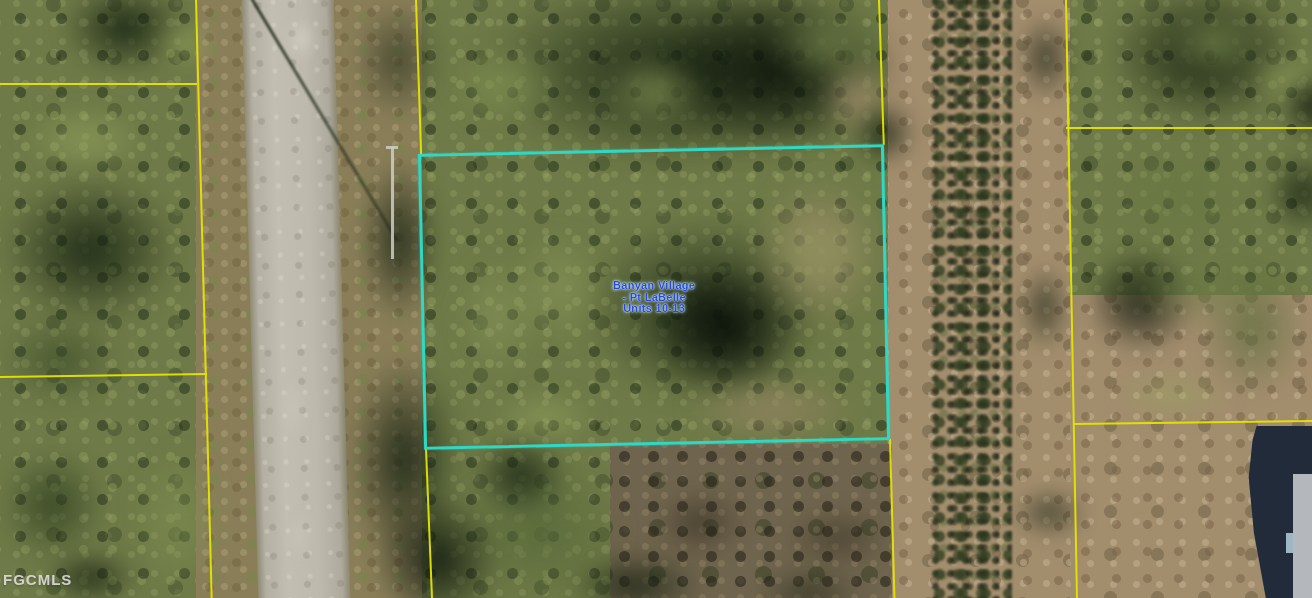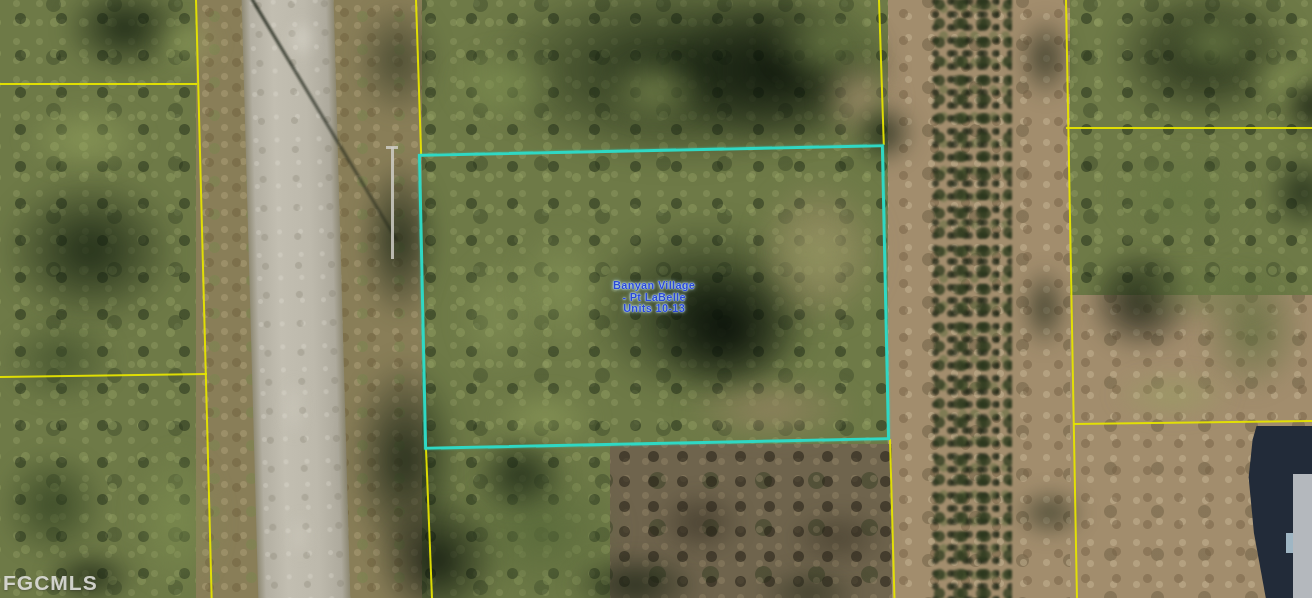--- a/index.html
+++ b/index.html
@@ -41,21 +41,21 @@
       radial-gradient(circle, rgba(120,115,98,.25) 0 3px, transparent 4px),
       radial-gradient(circle, rgba(236,233,223,.25) 0 2px, transparent 3px),
       linear-gradient(90deg,#8f8a74 0,#b3afa2 8px,#c2beb1 30px,#bdb9ac 62px,#aeaa9d 84px,#8d8872 100%);
     background-size:33px 29px,21px 23px,100% 100%}
   .parcel{position:absolute;left:421px;top:149px;width:466px;height:296px;border:3px solid #2fd8c4;
     transform:rotate(-1.2deg);z-index:50;display:flex;align-items:center;justify-content:center;
     box-shadow:0 0 2px rgba(47,216,196,.6)}
   .plabel{transform:rotate(1.2deg);text-align:center;font-size:11px;font-weight:bold;line-height:11.5px;
     letter-spacing:.3px;color:#2b49d8;
     text-shadow:0 0 2px #c5ecff,0 0 4px #c5ecff,0 0 1px #ffffff}
-  .wm{position:absolute;left:3px;top:571px;font-size:21px;font-weight:bold;letter-spacing:1px;
+  .wm{position:absolute;left:3px;top:571px;font-size:15px;font-weight:bold;letter-spacing:1px;
     color:rgba(227,227,223,.88);text-shadow:0 1px 2px rgba(50,50,45,.45);z-index:60}
 </style>
 </head>
 <body>
 
 <div class="map">
 
   <div class="base"></div>
 
   <div class="abs shoulder-tex" style="left:196px;top:0;width:226px;height:598px;z-index:10;filter:blur(.5px)"></div>

